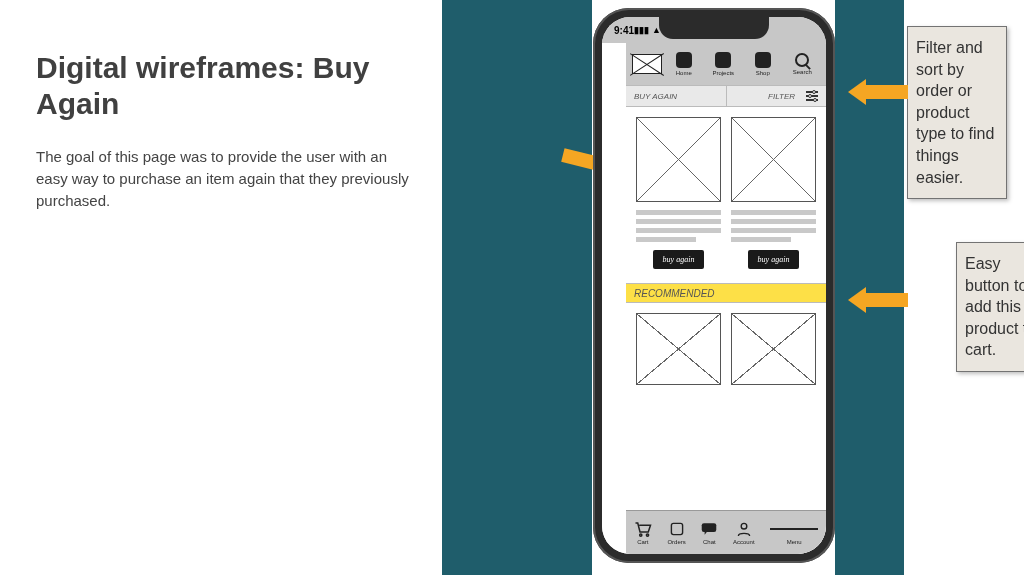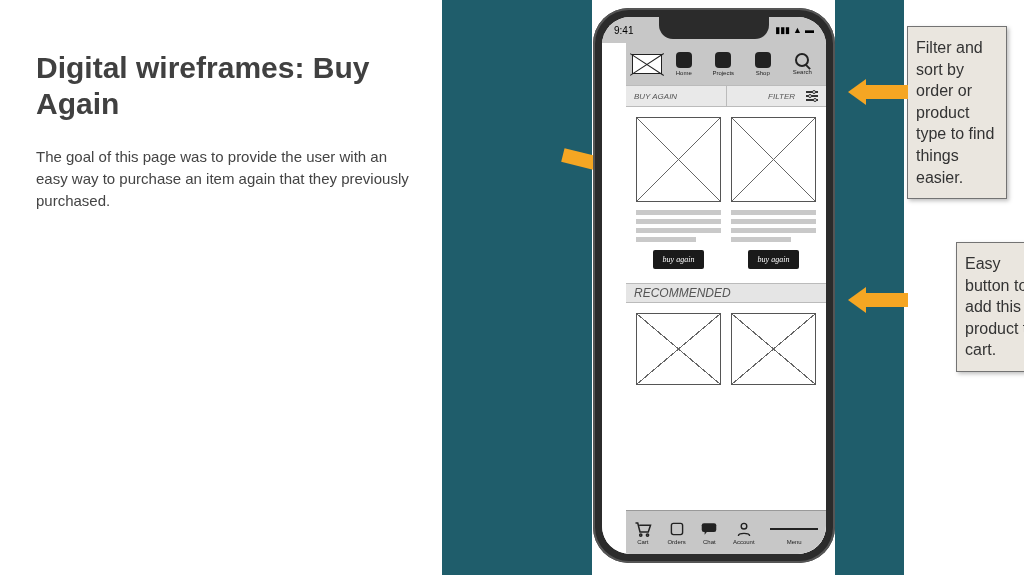--- a/index.html
+++ b/index.html
@@ -9,21 +9,21 @@
   .teal-left { left:442px; width:150px; }
   .teal-right { left:835px; width:69px; }
   
   .left-col { position:absolute; left:36px; top:50px; width:380px; color:#333; }
   .left-col h1 { font-size:30px; font-weight:700; line-height:1.2; color:#404040; margin-bottom:24px; }
   .left-col p { font-size:15px; line-height:1.45; color:#444; }
   
   .phone { position:absolute; left:593px; top:8px; width:242px; height:555px; background:#2b2b2b; border-radius:36px; padding:9px; box-shadow:0 0 0 2px #555 inset; }
   .phone-inner { position:relative; width:100%; height:100%; background:#fff; border-radius:28px; overflow:hidden; }
   .notch { position:absolute; top:0; left:50%; transform:translateX(-50%); width:110px; height:22px; background:#2b2b2b; border-bottom-left-radius:14px; border-bottom-right-radius:14px; z-index:5; }
-  .status-bar { position:absolute; top:0; left:0; right:0; height:26px; background:#c7c7c7; font-size:10px; font-weight:400; display:flex; align-items:center; justify-content:space-between; padding:0 12px; }
+  .status-bar { position:absolute; top:0; left:0; right:0; height:26px; background:#c7c7c7; font-size:10px; font-weight:700; display:flex; align-items:center; padding:0 12px; }
   .status-right { display:flex; gap:3px; align-items:center; font-size:9px; }
   .app { position:absolute; top:26px; bottom:0; left:0; right:0; display:flex; flex-direction:column; background:#fff;padding-left:24px; }
   
   .topnav { height:42px; background:#c7c7c7; display:flex; align-items:center; padding:0 6px; gap:4px; }
   .logo-box { width:30px; height:20px; border:1.5px solid #222; position:relative; background:#fff; }
   .logo-box::before,.logo-box::after{content:"";position:absolute;background:#222;}
   .logo-box::before{width:142%;height:1px;top:50%;left:-21%;transform:rotate(33deg);transform-origin:center;}
   .logo-box::after{width:142%;height:1px;top:50%;left:-21%;transform:rotate(-33deg);transform-origin:center;}
   .nav-item { flex:1; text-align:center; }
   .nav-icon { width:16px; height:16px; background:#222; border-radius:4px; margin:0 auto 2px; }
@@ -48,21 +48,21 @@
   .grid { display:flex; gap:10px; padding:10px; }
   .card { flex:1; }
   .ph { width:100%; aspect-ratio:1/1; border:1px solid #555; position:relative; background:#fff; }
   .ph::before,.ph::after{content:"";position:absolute;inset:0;}
   .ph::before{background:linear-gradient(to top left, transparent 49.5%, #666 49.5%, #666 50.5%, transparent 50.5%);}
   .ph::after{background:linear-gradient(to top right, transparent 49.5%, #666 49.5%, #666 50.5%, transparent 50.5%);}
   .lines { margin-top:8px; }
   .line { height:5px; background:#c9c9c9; margin-bottom:4px; }
   .buy-btn { display:block; margin:8px auto 0; background:#1a1a1a; color:#fff; font-size:8px; font-style:italic; padding:5px 10px; border-radius:2px; border:none; font-family:cursive; }
   
-  .rec-bar { height:20px; background:#e5e5e5; border-top:1px solid #bbb; border-bottom:1px solid #bbb; font-size:12px; font-style:italic; color:#555; display:flex; align-items:center; padding:0 8px; margin-top:4px;}
+  .rec-bar { height:20px; background:#fde047; border-top:1px solid #bbb; border-bottom:1px solid #bbb; font-size:10px; font-style:italic; color:#555; display:flex; align-items:center; padding:0 8px; margin-top:4px;}
   .rec-grid { display:flex; gap:10px; padding:10px 10px 0; }
   .rec-grid .ph { aspect-ratio:1/0.85; }
   
   .bottombar { margin-top:auto; height:44px; background:#c7c7c7; display:flex; align-items:center; justify-content:space-around; border-top:1px solid #999;}
   .bottom-item { text-align:center; font-size:6px; color:#222;}
   .bi-icon { height:16px; display:flex; align-items:center; justify-content:center; margin-bottom:2px;}
   
   .note { position:absolute; background:#eae6df; border:1px solid #737373; box-shadow:2px 2px 4px rgba(0,0,0,.25); padding:10px 8px; font-size:16px; line-height:1.35; color:#333; text-align:left; }
   .note1 { left:446px; top:88px; width:116px; }
   .note2 { left:907px; top:26px; width:100px; }

